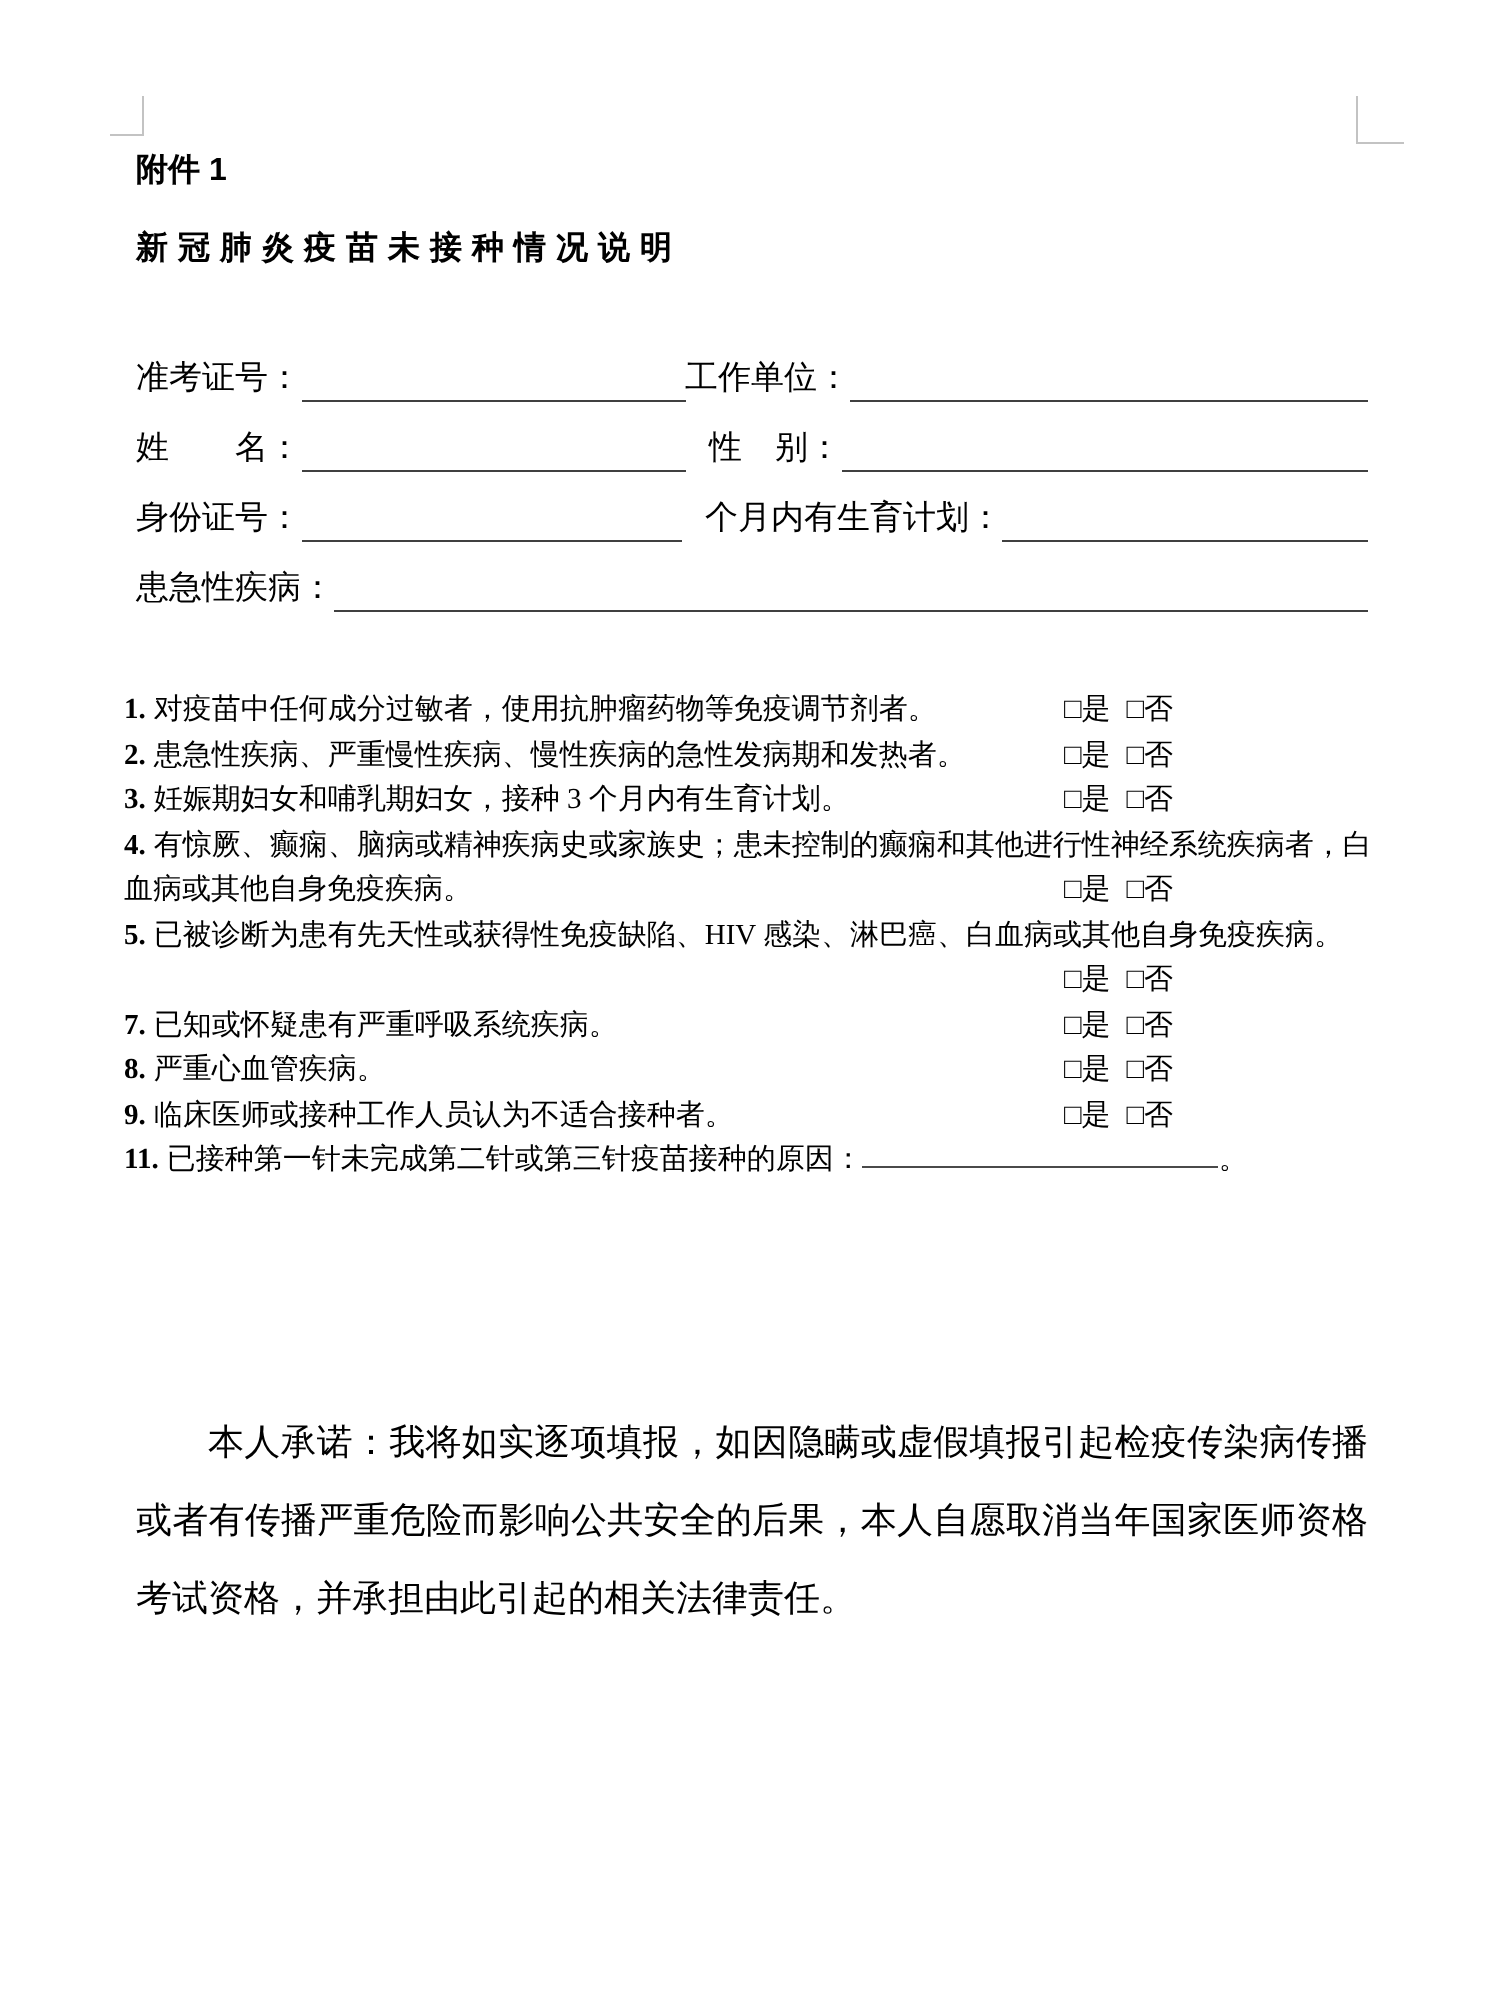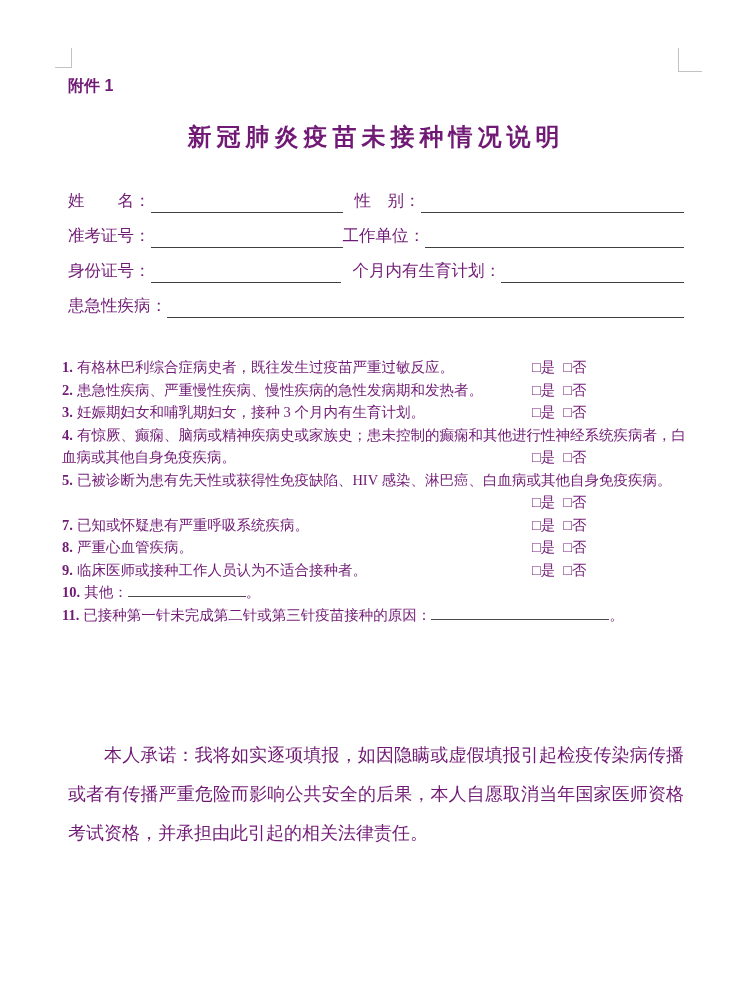--- a/index.html
+++ b/index.html
@@ -1,43 +1,42 @@
 <!DOCTYPE html>
 <html><head>
 <meta charset="utf-8">
 <style>
   * { margin:0; padding:0; box-sizing:border-box; }
   html,body { background:#ffffff; }
   .page {
     position:relative;
     width:749px; height:852px;
     background:#ffffff;
-    color:#701a75;
+    color:#000000;
     font-family:"Liberation Serif", serif;
     overflow:hidden;
   }
   
   .cm { position:absolute; border:0 solid #c3c3c3; }
   .cm-tl { left:55px;  top:48px;  width:17px; height:20px; border-right-width:1px;  border-bottom-width:1px; }
   .cm-tr { left:678px; top:48px;  width:24px; height:24px; border-left-width:1px;   border-bottom-width:1px; }
   .cm-bl { left:46px;  top:987px; width:24px; height:14px; border-top-width:1px;    border-right-width:1px; }
   .cm-br { left:678px; top:988px; width:24px; height:13px; border-top-width:1px;    border-left-width:1px; }
 
   .content { position:absolute; left:68px; top:0; width:616px; }
 
   .attachment {
     margin-top:76px;
     font-family:"Liberation Sans", sans-serif;
     font-weight:bold; font-size:16px; line-height:20px;
   }
   .title {
-    margin-top:26px;
-    text-align:center;
+    margin-top:14px;
     font-family:"Liberation Sans", sans-serif;
-    font-weight:bold; font-size:24px; line-height:30px;
+    font-weight:bold; font-size:16px; line-height:30px;
     letter-spacing:5px; white-space:nowrap;
   }
 
   
   .fields { margin-top:26px; }
   .frow { display:flex; align-items:flex-end; height:35px; font-size:16.5px; }
   .flabel { white-space:pre; line-height:24px; }
   .u {
     display:inline-block; height:23px;
     border-bottom:1px solid #404040;
@@ -84,47 +83,47 @@
   <div class="cm cm-br"></div>
 
   <div class="content">
 
     <div class="attachment">附件 1</div>
 
     <div class="title">新冠肺炎疫苗未接种情况说明</div>
 
     <div class="fields">
       <div class="frow">
+        <span class="flabel">准考证号：</span>
+        <span class="u" style="width:192px"></span>
+        <span class="flabel">工作单位：</span>
+        <span class="u grow"></span>
+      </div>
+      <div class="frow">
         <span class="flabel">姓　　名：</span>
         <span class="u" style="width:192px"></span>
         <span class="flabel ml12">性　别：</span>
-        <span class="u grow"></span>
-      </div>
-      <div class="frow">
-        <span class="flabel">准考证号：</span>
-        <span class="u" style="width:192px"></span>
-        <span class="flabel">工作单位：</span>
         <span class="u grow"></span>
       </div>
       <div class="frow">
         <span class="flabel">身份证号：</span>
         <span class="u" style="width:190px"></span>
         <span class="flabel ml12">个月内有生育计划：</span>
         <span class="u grow"></span>
       </div>
       <div class="frow">
         <span class="flabel">患急性疾病：</span>
         <span class="u grow"></span>
       </div>
     </div>
 
     <div class="list">
 
       <div class="li">
-        <span class="num">1.</span><span>有格林巴利综合症病史者，既往发生过疫苗严重过敏反应。</span>
+        <span class="num">1.</span><span>对疫苗中任何成分过敏者，使用抗肿瘤药物等免疫调节剂者。</span>
         <span class="cb"><span class="cb-yes">□是</span><span>□否</span></span>
       </div>
 
       <div class="li">
         <span class="num">2.</span><span>患急性疾病、严重慢性疾病、慢性疾病的急性发病期和发热者。</span>
         <span class="cb"><span class="cb-yes">□是</span><span>□否</span></span>
       </div>
 
       <div class="li">
         <span class="num">3.</span><span>妊娠期妇女和哺乳期妇女，接种 3 个月内有生育计划。</span>
@@ -152,23 +151,20 @@
       <div class="li">
         <span class="num">8.</span><span>严重心血管疾病。</span>
         <span class="cb"><span class="cb-yes">□是</span><span>□否</span></span>
       </div>
 
       <div class="li">
         <span class="num">9.</span><span>临床医师或接种工作人员认为不适合接种者。</span>
         <span class="cb"><span class="cb-yes">□是</span><span>□否</span></span>
       </div>
 
-      <div class="li">
-        <span class="num">10.</span><span>其他：</span><span class="u u-other"></span><span>。</span>
-      </div>
 
       <div class="li">
         <span class="num">11.</span><span>已接种第一针未完成第二针或第三针疫苗接种的原因：</span><span class="u u-reason"></span><span>。</span>
       </div>
 
     </div>
 
     <div class="pledge">本人承诺：我将如实逐项填报，如因隐瞒或虚假填报引起检疫传染病传播或者有传播严重危险而影响公共安全的后果，本人自愿取消当年国家医师资格考试资格，并承担由此引起的相关法律责任。</div>
 
     <div class="sig">

